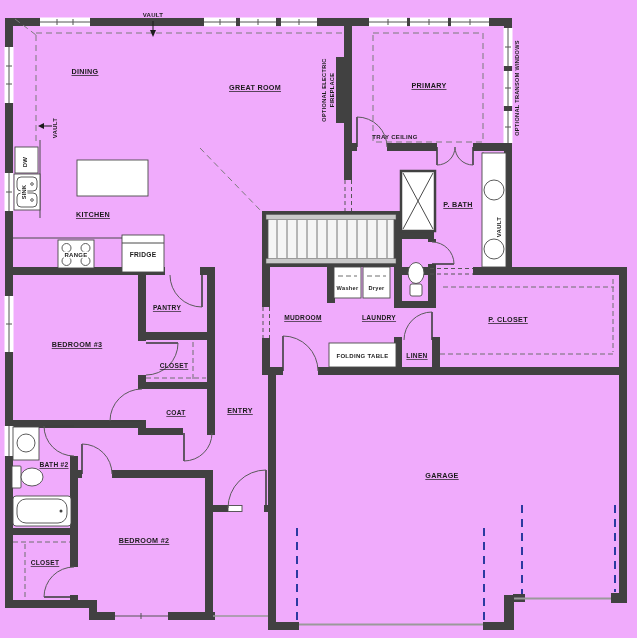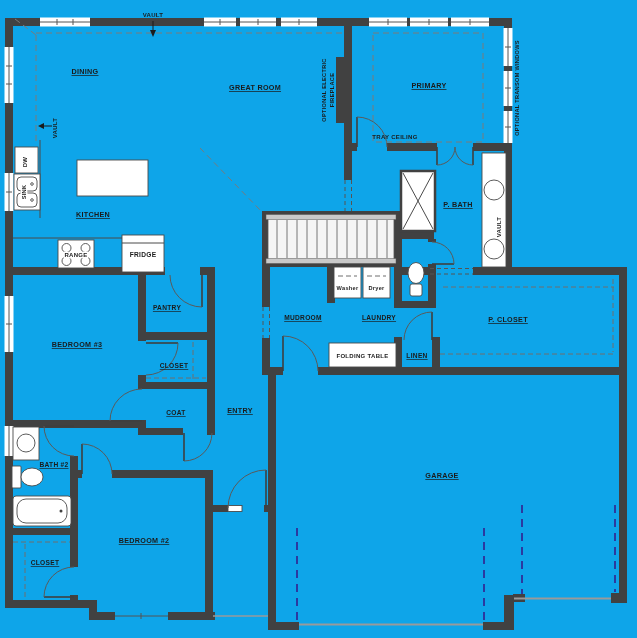--- a/index.html
+++ b/index.html
@@ -1,16 +1,16 @@
 <!DOCTYPE html>
 <html><head>
 <meta charset="utf-8">
 <style>
   html,body{margin:0;padding:0;background:#ffffff;}
-  .page{width:637px;height:638px;position:relative;background:#0ea5e9;overflow:hidden;}
+  .page{width:637px;height:638px;position:relative;background:#f0abfc;overflow:hidden;}
   svg{display:block;}
   .wall{fill:#414141;stroke:none;}
   .thinline{stroke:#4a4a4a;stroke-width:1;fill:none;}
   .fixture{fill:#ffffff;stroke:#4a4a4a;stroke-width:0.9;}
   .door-arc{fill:none;stroke:#5a5a5a;stroke-width:1;}
   .door-leaf{stroke:#3f3f3f;stroke-width:1.6;fill:none;}
   .dash-ceil{fill:none;stroke:#7a7a7a;stroke-width:1;stroke-dasharray:6 4;}
   .dash-shelf{fill:none;stroke:#6e6e6e;stroke-width:1;stroke-dasharray:5 3;}
   .dash-open{fill:none;stroke:#555555;stroke-width:1;stroke-dasharray:4 3;}
   .track{fill:none;stroke:#2b3aa0;stroke-width:2;stroke-dasharray:8 6;}

